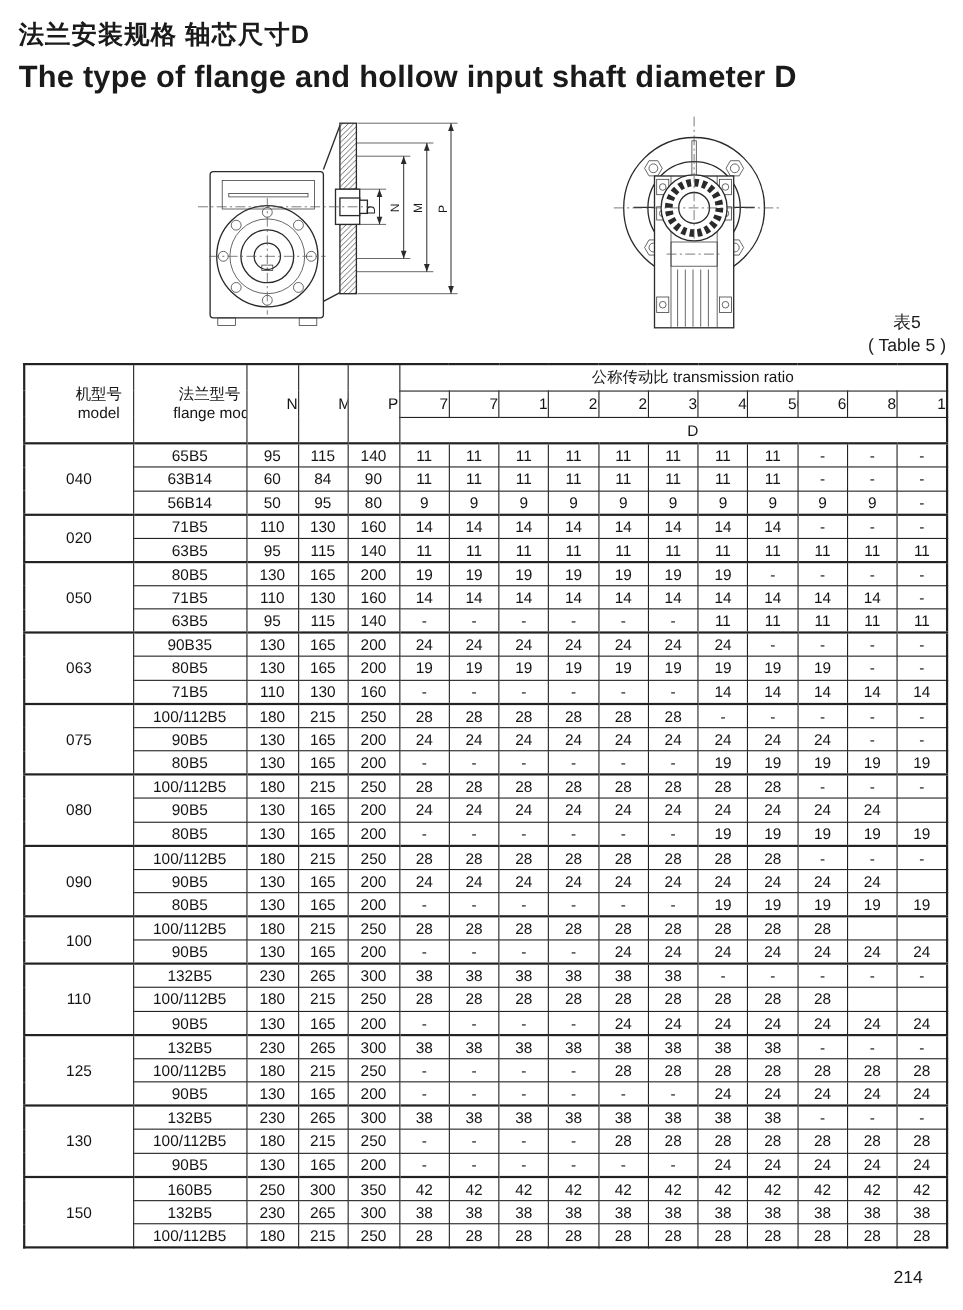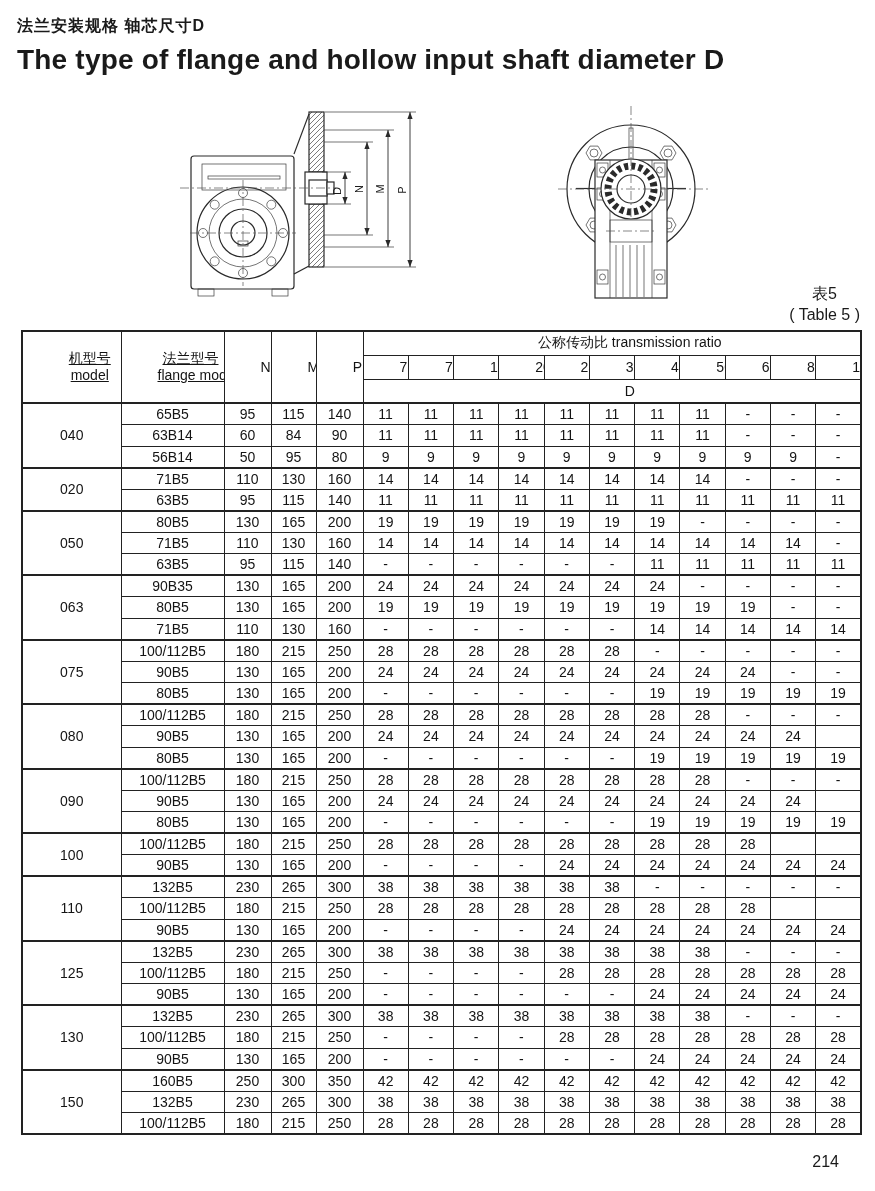--- a/index.html
+++ b/index.html
@@ -7,21 +7,21 @@
   body {
     width: 875px; height: 1191px;
     font-family: "Liberation Sans", "DejaVu Sans", sans-serif;
     color: #1a1a1a;
     position: relative;
     overflow: hidden;
   }
   .page { position: absolute; inset: 0; }
 
   .title-block { position: absolute; left: 17px; top: 16px; }
-  .title-cn { font-size: 16px; font-weight: bold; letter-spacing: 1px; }
+  .title-cn { font-size: 23px; font-weight: bold; letter-spacing: 1px; }
   .title-en { font-size: 28px; font-weight: bold; margin-top: 7px; letter-spacing: 0.2px; }
 
   .drawing { position: absolute; }
   .drawing svg { display: block; }
   .stroke  { fill: none; stroke: #2a2a2a; stroke-width: 1.2; }
   .stroke-thin { fill: none; stroke: #3a3a3a; stroke-width: 0.7; }
   .cline { fill: none; stroke: #555; stroke-width: 0.7; stroke-dasharray: 9 3 2 3; }
   .dimline { fill: none; stroke: #2a2a2a; stroke-width: 0.9; }
   .arrow { fill: #2a2a2a; stroke: none; }
   .dimtext { font-family: "Liberation Sans", sans-serif; font-size: 11px; fill: #1a1a1a; }
@@ -38,21 +38,21 @@
   table.spec th, table.spec td {
     border: 1px solid #222;
     text-align: center; vertical-align: middle;
     font-size: 14px; font-weight: normal;
     padding: 0; color: #141414;
     overflow: hidden; white-space: nowrap;
   }
   table.spec thead th { height: 24px; padding-left: 36px; }
   table.spec tbody td { height: 21.5px; }
   table.spec tbody tr.group-start td { border-top: 2px solid #222; }
-  .hdr-two-line { line-height: 1.25; text-decoration: underline; }
+  .hdr-two-line { line-height: 1.25; }
 </style>
 </head>
 <body>
 
 <div class="page">
 
   <div class="title-block">
     <div class="title-cn">法兰安装规格 轴芯尺寸D</div>
     <div class="title-en">The type of flange and hollow input shaft diameter D</div>
   </div>

